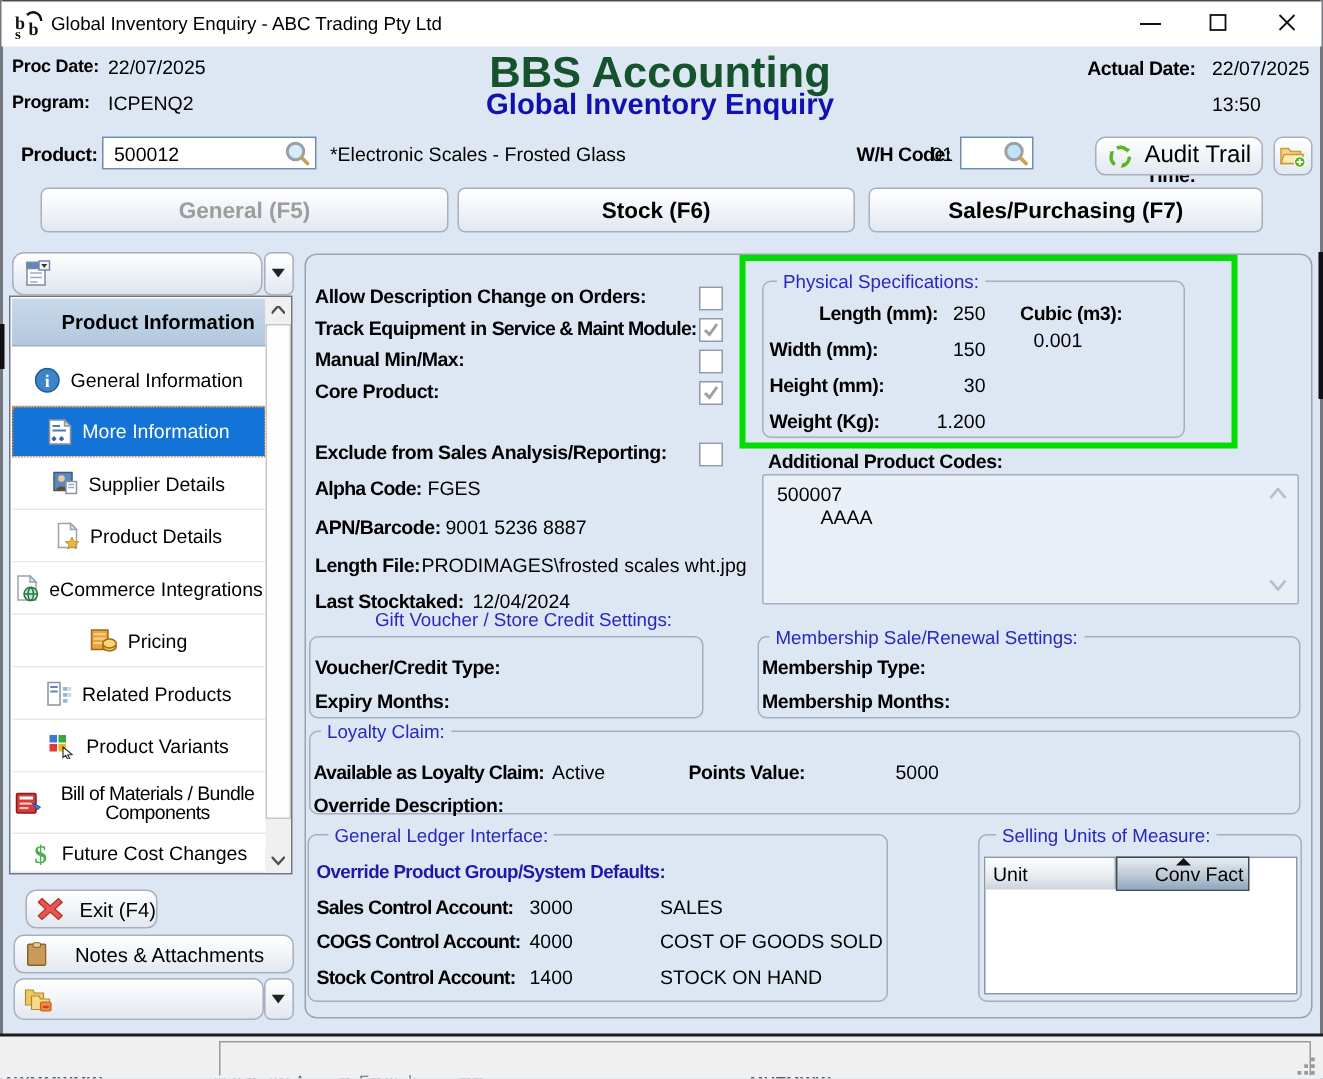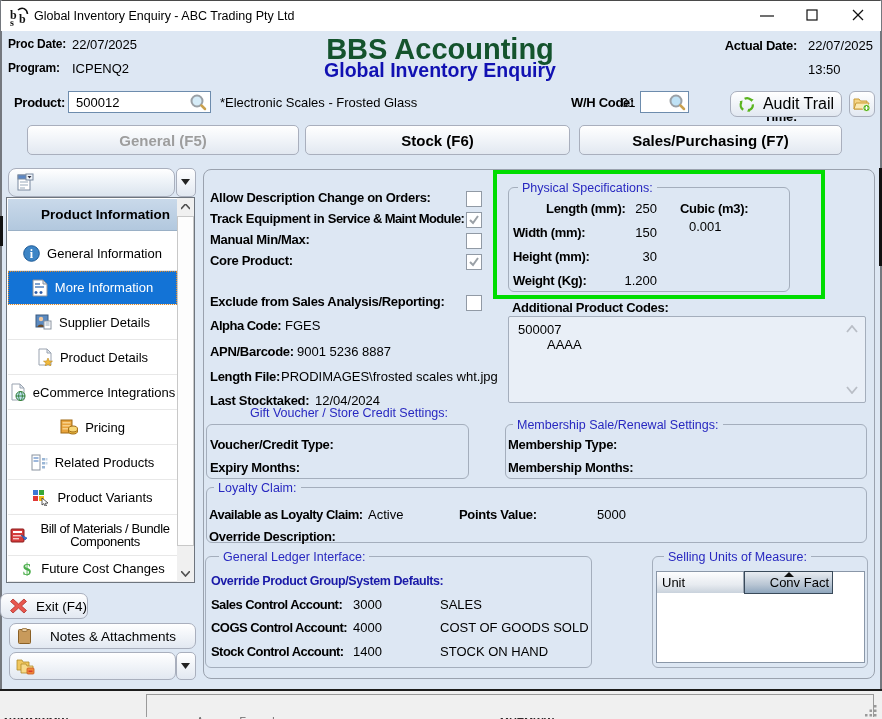--- a/index.html
+++ b/index.html
@@ -289,21 +289,21 @@
       <path d="M0 5 L4.5 0 L9 5" fill="none" stroke="#505050" stroke-width="1.6"></path>
     </svg>
   </div>
 <div class="abs" style="left:177px;top:565px;width:17px;height:17px;background:#f0f0f0;display:flex;align-items:center;justify-content:center;">
 <svg width="9" height="6">
       <path d="M0 0 L4.5 5 L9 0" fill="none" stroke="#505050" stroke-width="1.6"></path>
     </svg>
   </div>
 <div class="abs" style="left:177px;top:216px;width:17px;height:330px;background:#fdfdfd;border:1px solid #c8c8c8;box-sizing:border-box;"></div>
 
-<div class="btn" style="left:0;top:593px;width:86px;height:24px;justify-content:flex-end;">
+<div class="btn" style="left:17px;top:593px;width:86px;height:24px;justify-content:space-between;">
 <svg width="17" height="16" viewBox="0 0 17 16" style="margin-left:7px;">
 <path d="M3 1 L8.5 6 L14 1 L16.5 3.5 L11.5 8 L16.5 12.5 L14 15 L8.5 10 L3 15 L0.5 12.5 L5.5 8 L0.5 3.5 Z" fill="#e8574f" stroke="#b03028" stroke-width="0.8"></path>
 </svg>
 <span style="font-size:13.5px;margin-left:9px;">Exit (F4)</span>
 </div>
 <div class="btn" style="left:9px;top:623px;width:185px;height:24px;justify-content:flex-start;">
 <svg width="13" height="16" viewBox="0 0 13 16" style="margin-left:8px;">
 <rect x="0.5" y="1.5" width="12" height="14" rx="1" fill="#c89a5b" stroke="#8a6026"></rect>
 <rect x="4" y="0.5" width="5" height="3" rx="1" fill="#e7cba0" stroke="#8a6026" stroke-width="0.7"></rect>
 </svg>

